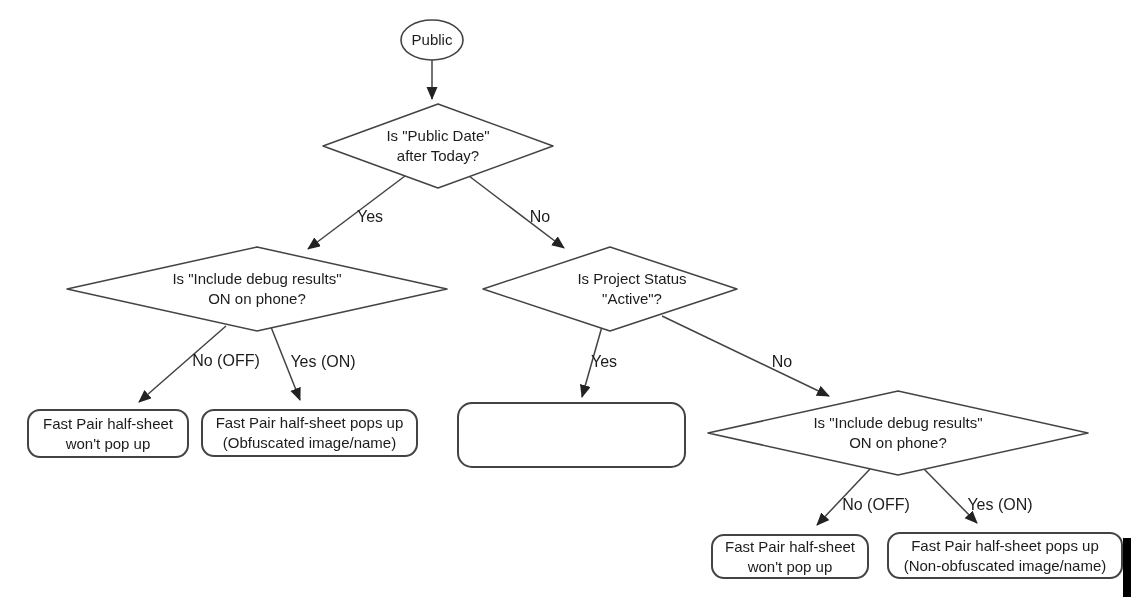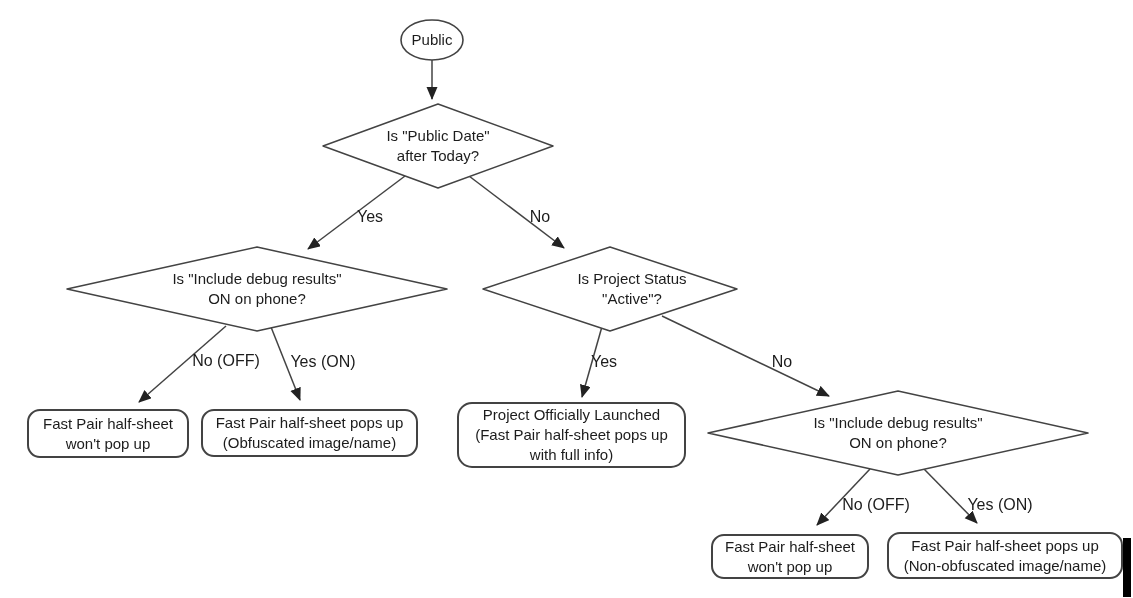--- a/index.html
+++ b/index.html
@@ -91,23 +91,20 @@
 
   <div class="lbl" style="left:788px; top:403px; width:220px; height:60px;">Is "Include debug results"
 ON on phone?</div>
 
   <div class="lbl" style="left:28px; top:410px; width:160px; height:47px;">Fast Pair half-sheet
 won't pop up</div>
 
   <div class="lbl" style="left:202px; top:410px; width:215px; height:46px;">Fast Pair half-sheet pops up
 (Obfuscated image/name)</div>
 
-  <div class="lbl" style="left:458px; top:403px; width:227px; height:64px;">Project Officially Launched
-(Fast Pair half-sheet pops up
-with full info)</div>
 
   <div class="lbl" style="left:712px; top:535px; width:156px; height:43px;">Fast Pair half-sheet
 won't pop up</div>
 
   <div class="lbl" style="left:888px; top:533px; width:234px; height:45px;">Fast Pair half-sheet pops up
 (Non-obfuscated image/name)</div>
 
   <div class="edge-lbl" style="left:350px; top:207px; width:40px; height:20px;">Yes</div>
 
   <div class="edge-lbl" style="left:520px; top:207px; width:40px; height:20px;">No</div>

